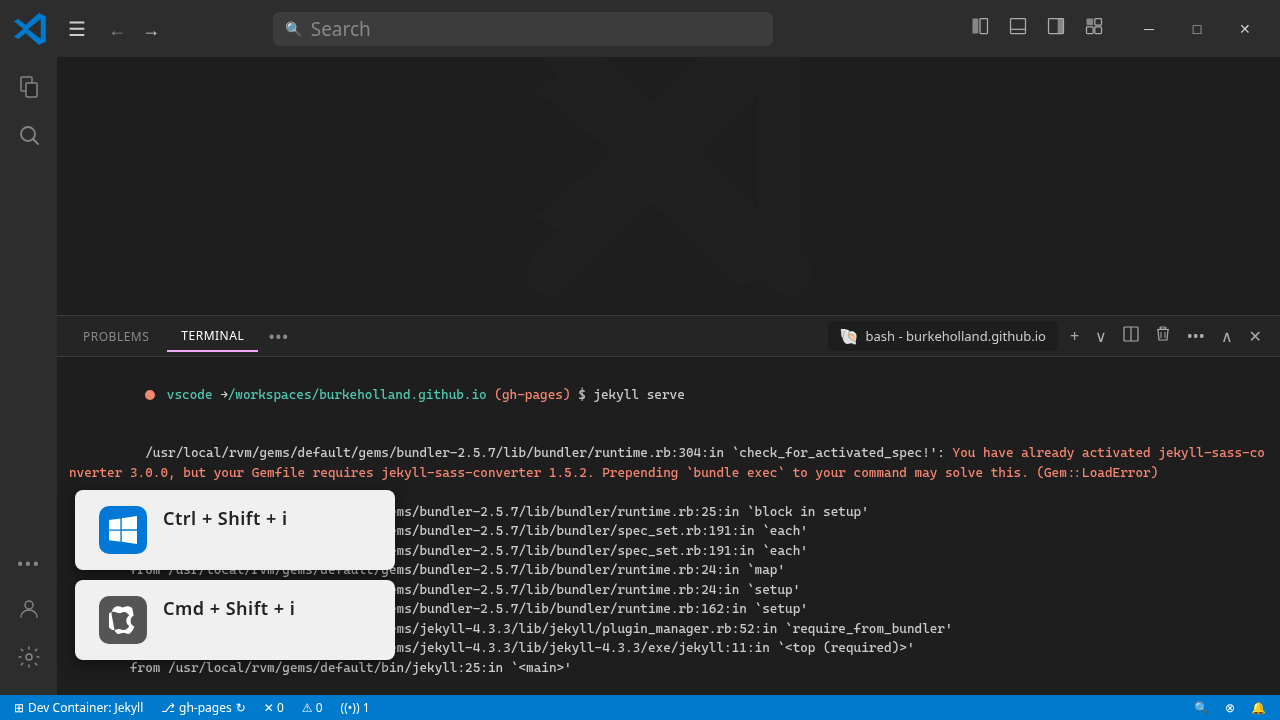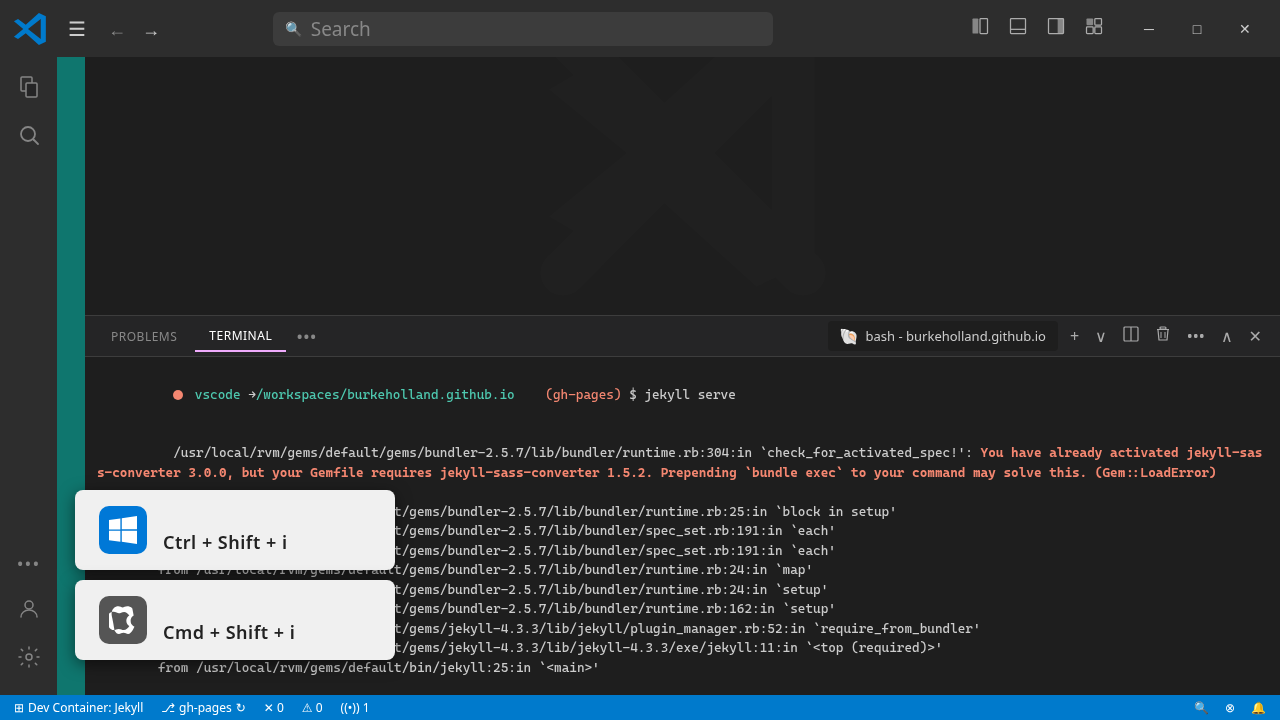--- a/index.html
+++ b/index.html
@@ -134,23 +134,22 @@
       letter-spacing: 1px;
       cursor: pointer;
       padding: 8px 0;
     }
 
     
     .editor-area {
       flex: 1;
       display: flex;
       flex-direction: column;
-      background: #0f766e;
+      background: #a3a3a3;
       overflow: hidden;
-      padding-left: 28px;
     }
 
     
     .editor-content {
       flex: 1;
       position: relative;
       overflow: hidden;
       background: #1e1e1e;
     }
     .vscode-watermark {
@@ -241,23 +240,23 @@
       font-family: 'Cascadia Code', 'Consolas', monospace;
       font-size: 13px;
       line-height: 1.5;
       background: #1e1e1e;
       color: #ccc;
     }
     .term-line { white-space: pre-wrap; word-break: break-all; }
     .term-prompt { color: #4ec9b0; text-align: center; }
     .term-arrow { color: #ccc; }
     .term-path { color: #4ec9b0; }
-    .term-branch { color: #f48771; margin-left: 23px; }
+    .term-branch { color: #f48771; }
     .term-cmd { color: #ccc; margin-top: 30px; }
-    .term-bold-error { color: #f48771; font-weight: bold; }
+    .term-bold-error { color: #f48771; font-weight: normal; }
     .term-error-dot {
       display: inline-block;
       width: 10px;
       height: 10px;
       background: #f48771;
       border-radius: 50%;
       margin-right: 4px;
       vertical-align: middle;
     }
 
@@ -302,21 +301,21 @@
       display: flex;
       flex-direction: column;
       gap: 10px;
       z-index: 100;
     }
     .tooltip-box {
       background: #f0f0f0;
       border-radius: 8px;
       padding: 16px 24px;
       display: flex;
-      align-items: flex-end;
+      align-items: flex-start;
       gap: 16px;
       box-shadow: 0 4px 16px rgba(0,0,0,0.5);
       min-width: 320px;
     }
     .tooltip-os-icon {
       width: 48px;
       height: 48px;
       border-radius: 10px;
       display: flex;
       align-items: center;

